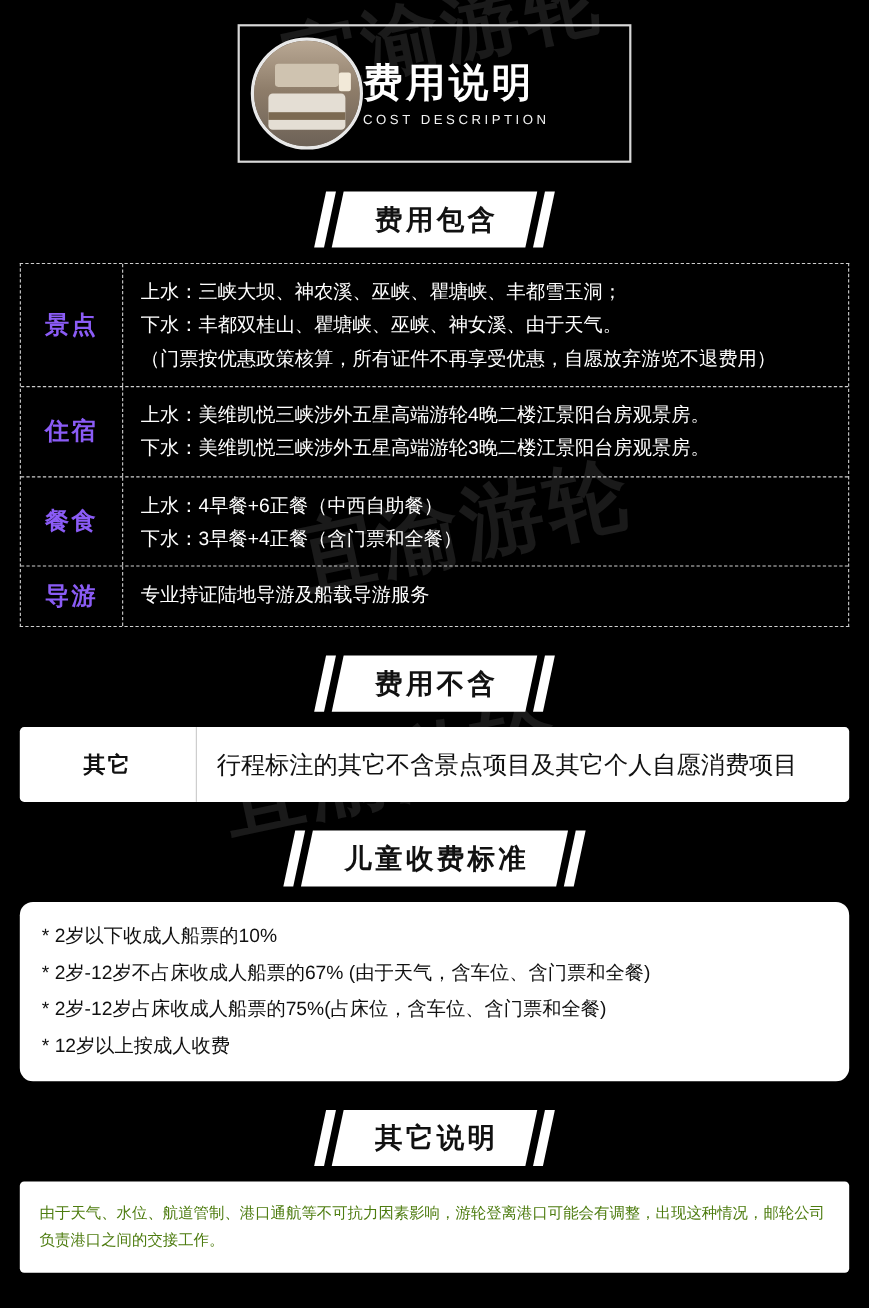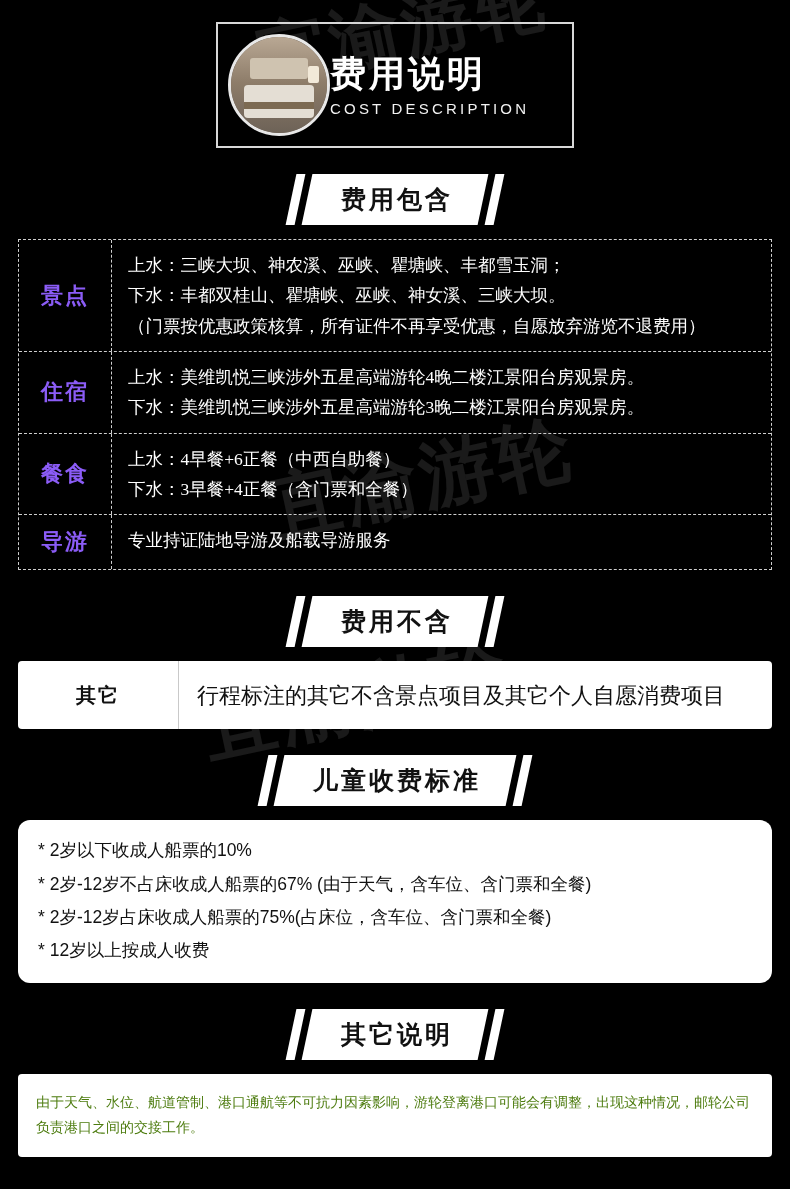--- a/index.html
+++ b/index.html
@@ -112,21 +112,21 @@
   }
   .header-titles { display: flex; flex-direction: column; }
   .header-cn {
     font-size: 36px;
     font-weight: bold;
     letter-spacing: 3px;
     line-height: 1.15;
     font-family: "Liberation Sans", sans-serif;
   }
   .header-en {
-    font-size: 15px;
+    font-size: 12px;
     letter-spacing: 3.2px;
     margin-top: 6px;
     color: #f2f2f2;
   }
 
   
   .ribbon-wrap {
     display: flex;
     justify-content: center;
     margin: 26px 0 14px;
@@ -176,21 +176,21 @@
     letter-spacing: 2px;
     padding: 12px 0;
   }
   .tbody {
     flex: 1;
     padding: 11px 14px 11px 16px;
     font-size: 17.5px;
     line-height: 1.62;
     color: #fff;
   }
-  .tbody p { margin: 0; font-family: Liberation Serif, serif; }
+  .tbody p { margin: 0; }
   .tbody p + p { margin-top: 2px; }
 
   
   .white-block {
     background: #fff;
     color: #111;
     border-radius: 4px;
     display: flex;
     align-items: stretch;
     margin: 0 2px;
@@ -265,21 +265,21 @@
   <div class="ribbon-wrap">
     <div class="ribbon"><span>费用包含</span></div>
   </div>
 
   <div class="table">
 
     <div class="trow">
       <div class="tlabel">景点</div>
       <div class="tbody">
         <p>上水：三峡大坝、神农溪、巫峡、瞿塘峡、丰都雪玉洞；</p>
-        <p>下水：丰都双桂山、瞿塘峡、巫峡、神女溪、三峡大坝。</p>
+        <p>下水：丰都双桂山、瞿塘峡、巫峡、神女溪、由于天气。</p>
         <p>（门票按优惠政策核算，所有证件不再享受优惠，自愿放弃游览不退费用）</p>
       </div>
     </div>
 
     <div class="trow">
       <div class="tlabel">住宿</div>
       <div class="tbody">
         <p>上水：美维凯悦三峡涉外五星高端游轮4晚二楼江景阳台房观景房。</p>
         <p>下水：美维凯悦三峡涉外五星高端游轮3晚二楼江景阳台房观景房。</p>
       </div>

